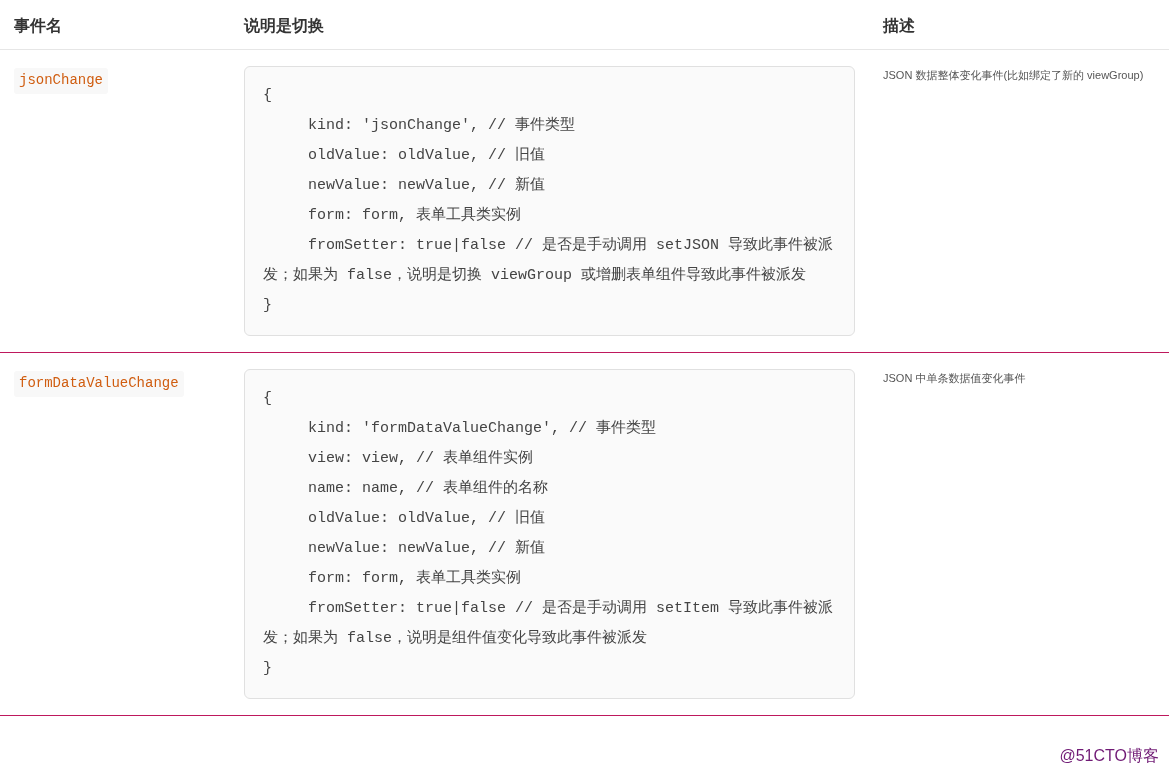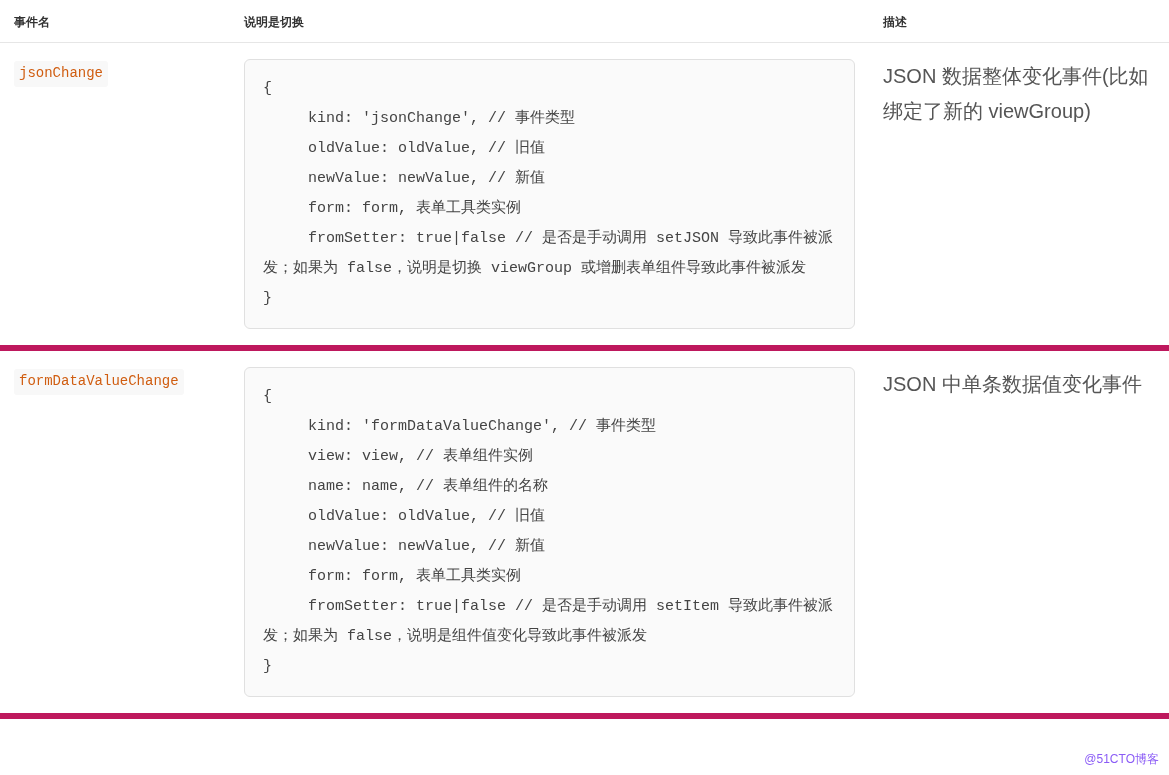--- a/index.html
+++ b/index.html
@@ -11,30 +11,30 @@
       background: #fff;
       padding: 0;
     }
     table.doc-table {
       width: 100%;
       border-collapse: collapse;
       table-layout: fixed;
     }
     table.doc-table > thead > tr > th {
       text-align: left;
-      font-size: 12px;
+      font-size: 16px;
       font-weight: 700;
       color: #333;
       padding: 12px 14px 10px 14px;
       border-bottom: 1px solid #e6e6e6;
     }
     table.doc-table > tbody > tr > td {
       padding: 16px 14px;
       vertical-align: top;
-      border-bottom: 6px solid #be185d;
+      border-bottom: 1px solid #be185d;
     }
     .col-name   { width: 230px; }
     .col-object { width: auto; }
     .col-desc   { width: 300px; }
     .event-name {
       display: inline-block;
       font-family: ui-monospace, SFMono-Regular, "SF Mono", Menlo, Consolas, "Liberation Mono", monospace;
       font-size: 14px;
       color: #d05d10;
       background: #f8f8f8;
@@ -49,29 +49,29 @@
       margin: 0;
       white-space: pre-wrap;
       word-break: break-all;
       font-family: ui-monospace, SFMono-Regular, "SF Mono", Menlo, Consolas, "Liberation Mono", monospace;
       font-size: 15px;
       line-height: 2;
       color: #444;
     }
     .desc-text {
       color: #555;
-      font-size: 20px;
+      font-size: 11px;
       line-height: 1.75;
     }
     .watermark {
       position: fixed;
       right: 10px;
       bottom: 6px;
-      color: #8b5cf6;
-      font-size: 12px;
+      color: #701a75;
+      font-size: 16px;
       pointer-events: none;
     }
   </style>
 </head>
 <body>
 
 <table class="doc-table">
   <colgroup>
     <col class="col-name">
     <col class="col-object">

